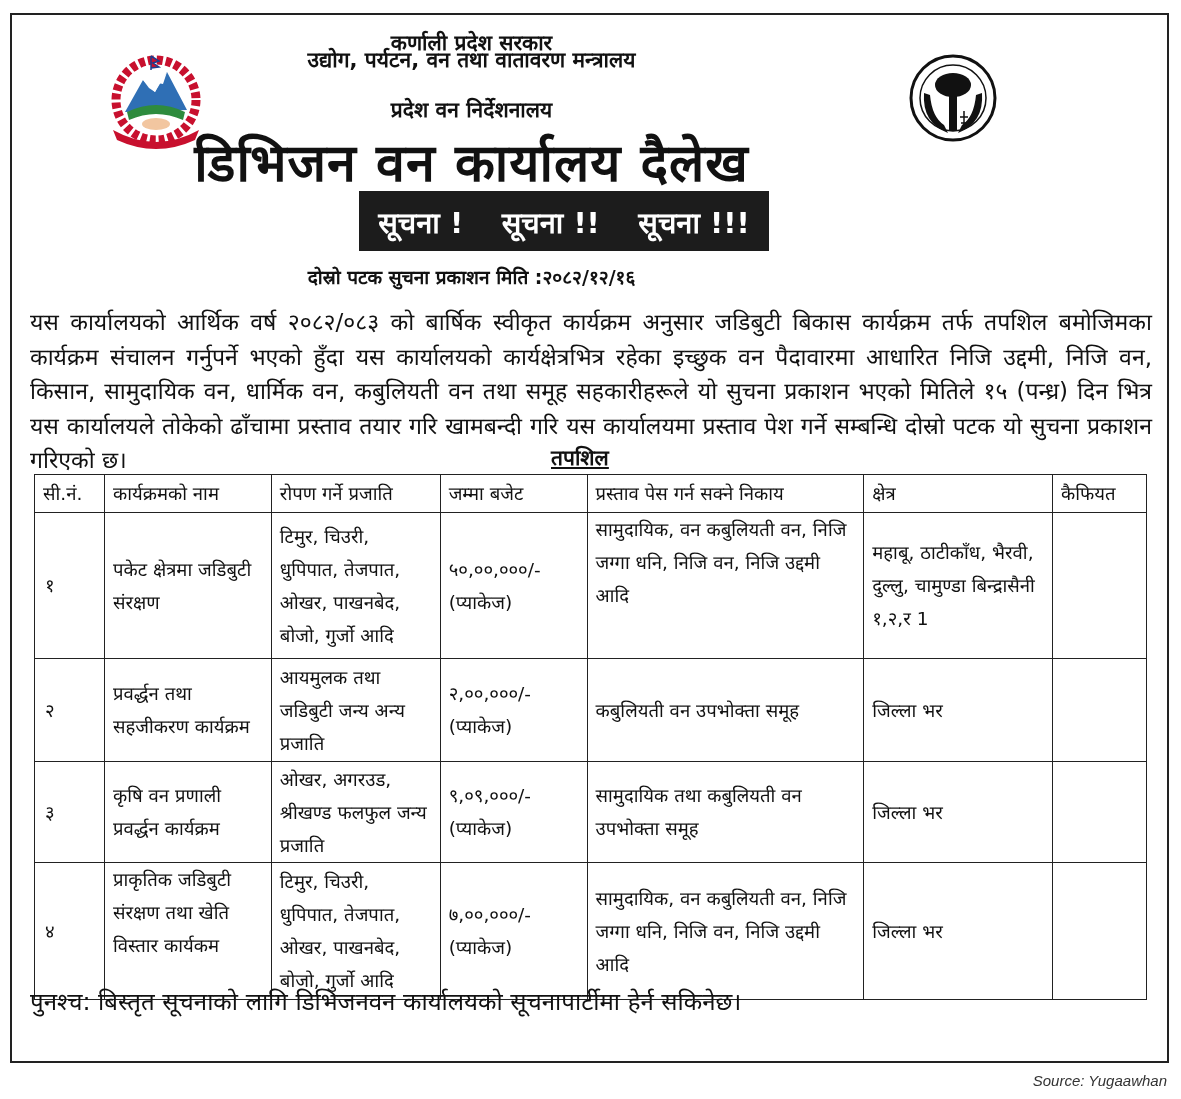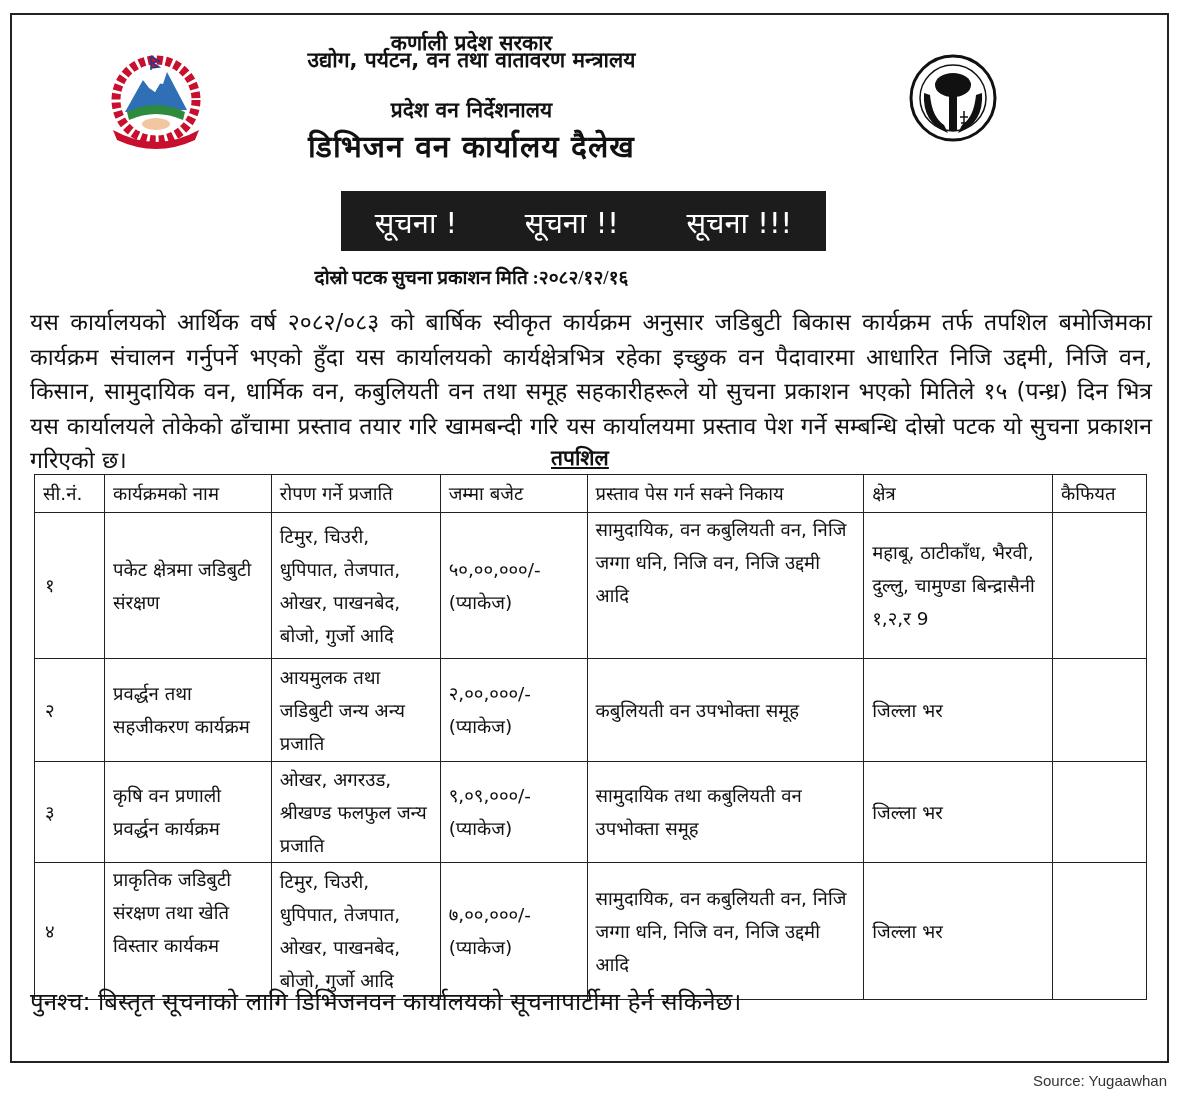--- a/index.html
+++ b/index.html
@@ -6,37 +6,37 @@
   body { width: 1181px; height: 1099px; position: relative; overflow: hidden;
          font-family: "DejaVu Sans", sans-serif; color: #111; }
   .frame { position: absolute; left: 10px; top: 13px; width: 1159px; height: 1050px;
            border: 2px solid #222; box-sizing: border-box; }
   .emblem { position: absolute; left: 103px; top: 50px; width: 106px; height: 104px; }
   .forest-logo { position: absolute; left: 908px; top: 53px; width: 90px; height: 104px; }
   .hdr-line { position: absolute; left: 0; width: 943px; text-align: center; white-space: nowrap; }
   .h1 { top: 28px; font-size: 21px; font-weight: bold; }
   .h2 { top: 45px; font-size: 21px; font-weight: bold; }
   .h3 { top: 95px; font-size: 21px; font-weight: bold; text-align: center; }
-  .h-main { top: 125px; font-size: 30px; font-weight: bold; letter-spacing: 1px; }
-  .notice-bar { position: absolute; left: 341px; top: 191px; width: 485px; height: 60px;
+  .h-main { top: 125px; font-size: 52px; font-weight: bold; letter-spacing: 1px; }
+  .notice-bar { position: absolute; left: 359px; top: 191px; width: 410px; height: 60px;
                 background: #1c1c1c; color: #fff; display: flex; align-items: center;
-                justify-content: space-around; font-size: 29px; font-weight: normal; }
-  .pub-date { top: 264px; font-size: 19px; font-weight: bold; font-family: Liberation Serif, serif; }
+                justify-content: space-around; font-size: 29px; font-weight: bold; }
+  .pub-date { top: 264px; font-size: 19px; font-weight: bold; }
   .body-para { position: absolute; left: 30px; top: 305px; width: 1122px;
                font-size: 23px; line-height: 34.5px; text-align: justify; }
   .tapshil { position: absolute; left: 551px; top: 443px; font-size: 21px; font-weight: bold;
              text-decoration: underline; }
   table.sched { position: absolute; left: 34px; top: 474px; width: 1113px; border-collapse: collapse;
                 font-size: 18.5px; line-height: 33px; }
   table.sched th, table.sched td { border: 1.5px solid #222; vertical-align: middle;
                 padding: 0 8px; text-align: left; }
   table.sched th { font-weight: normal; height: 32px; padding-top: 2px; padding-bottom: 2px; }
   table.sched td.sn { text-align: left; padding-left: 10px; }
   .footnote { position: absolute; left: 30px; top: 984px; font-size: 24px; }
-  .source { position: absolute; right: 14px; top: 1072px; font-size: 15px; 
+  .source { position: absolute; right: 14px; top: 1072px; font-size: 15px; font-style: italic;
             color: #333; font-family: "Liberation Sans", sans-serif; }
 </style>
 </head>
 <body>
 
 <div class="frame"></div>
 
 <div class="emblem">
   <svg width="106" height="104" viewBox="0 0 106 104">
     <circle cx="53" cy="50" r="40" fill="none" stroke="#c8102e" stroke-width="9" stroke-dasharray="6 3"></circle>
@@ -102,21 +102,21 @@
   <tbody>
     <tr style="height:146px">
       <td class="sn">१</td>
       <td>पकेट क्षेत्रमा जडिबुटी संरक्षण</td>
       <td>टिमुर, चिउरी, धुपिपात, तेजपात, ओखर, पाखनबेद, बोजो, गुर्जो आदि</td>
       <td>
         <div>५०,००,०००/-</div>
         <div>(प्याकेज)</div>
       </td>
       <td style="vertical-align:top">सामुदायिक, वन कबुलियती वन, निजि जग्गा धनि, निजि वन, निजि उद्दमी आदि</td>
-      <td>महाबू, ठाटीकाँध, भैरवी, दुल्लु, चामुण्डा बिन्द्रासैनी १,२,र 9</td>
+      <td>महाबू, ठाटीकाँध, भैरवी, दुल्लु, चामुण्डा बिन्द्रासैनी १,२,र 1</td>
       <td></td>
     </tr>
     <tr style="height:103px">
       <td class="sn">२</td>
       <td>प्रवर्द्धन तथा सहजीकरण कार्यक्रम</td>
       <td>आयमुलक तथा जडिबुटी जन्य अन्य प्रजाति</td>
       <td>
         <div>२,००,०००/-</div>
         <div>(प्याकेज)</div>
       </td>

